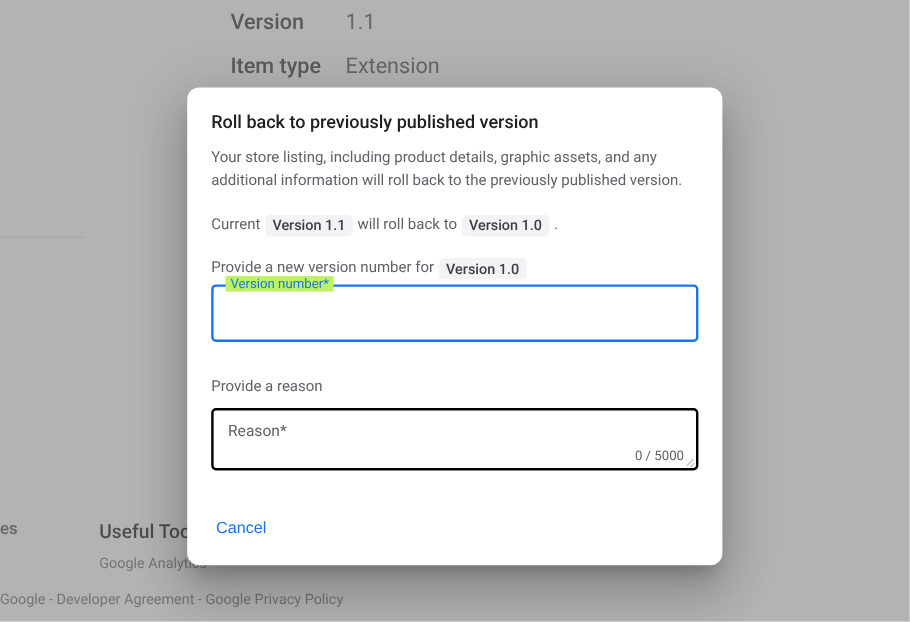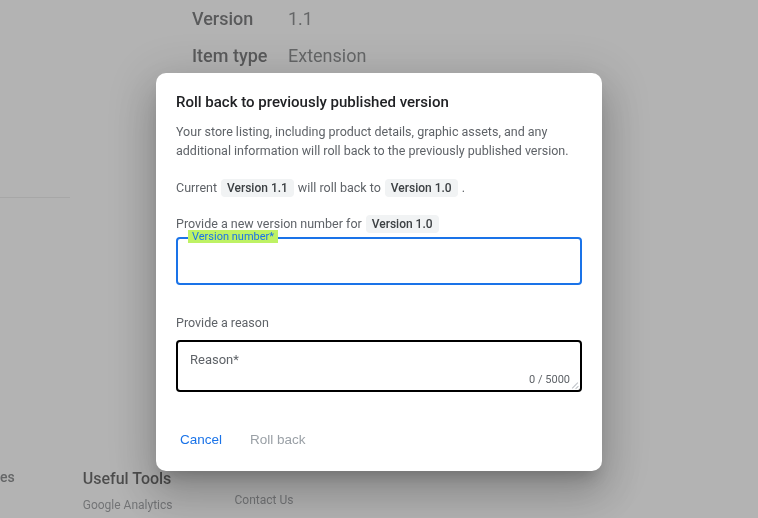--- a/index.html
+++ b/index.html
@@ -233,20 +233,21 @@
       <div class="footer-col-partial" style="margin-bottom:10px;">es</div>
     </div>
     <div style="margin-left:-12px;">
       <div class="footer-heading">Useful Tools</div>
       <div class="footer-link">Google Analytics</div>
     </div>
     <div style="margin-left:-18px; padding-top:24px;">
       <div class="footer-link">Contact Us</div>
     </div>
   </div>
+  <div class="footer-bottom">Google - Developer Agreement - Google Privacy Policy</div>
 </div>
 
 <div class="overlay">
   <div class="dialog">
     <div class="dialog-body">
       <div class="dialog-title">Roll back to previously published version</div>
       <div class="dialog-desc">Your store listing, including product details, graphic assets, and any additional information will roll back to the previously published version.</div>
       <div class="rollback-line">
         <span>Current</span>
         <span class="chip">Version 1.1</span>
@@ -264,16 +265,15 @@
       </div>
       <div class="reason-label">Provide a reason</div>
       <div class="reason-box">
         <div class="reason-placeholder">Reason*</div>
         <div class="char-count">0 / 5000</div>
         <div class="resize-handle"></div>
       </div>
     </div>
     <div class="dialog-actions">
       <button class="btn btn-cancel">Cancel</button>
-      <button class="btn btn-rollback">Roll back</button>
     </div>
   </div>
 </div>
 
 </body></html>

